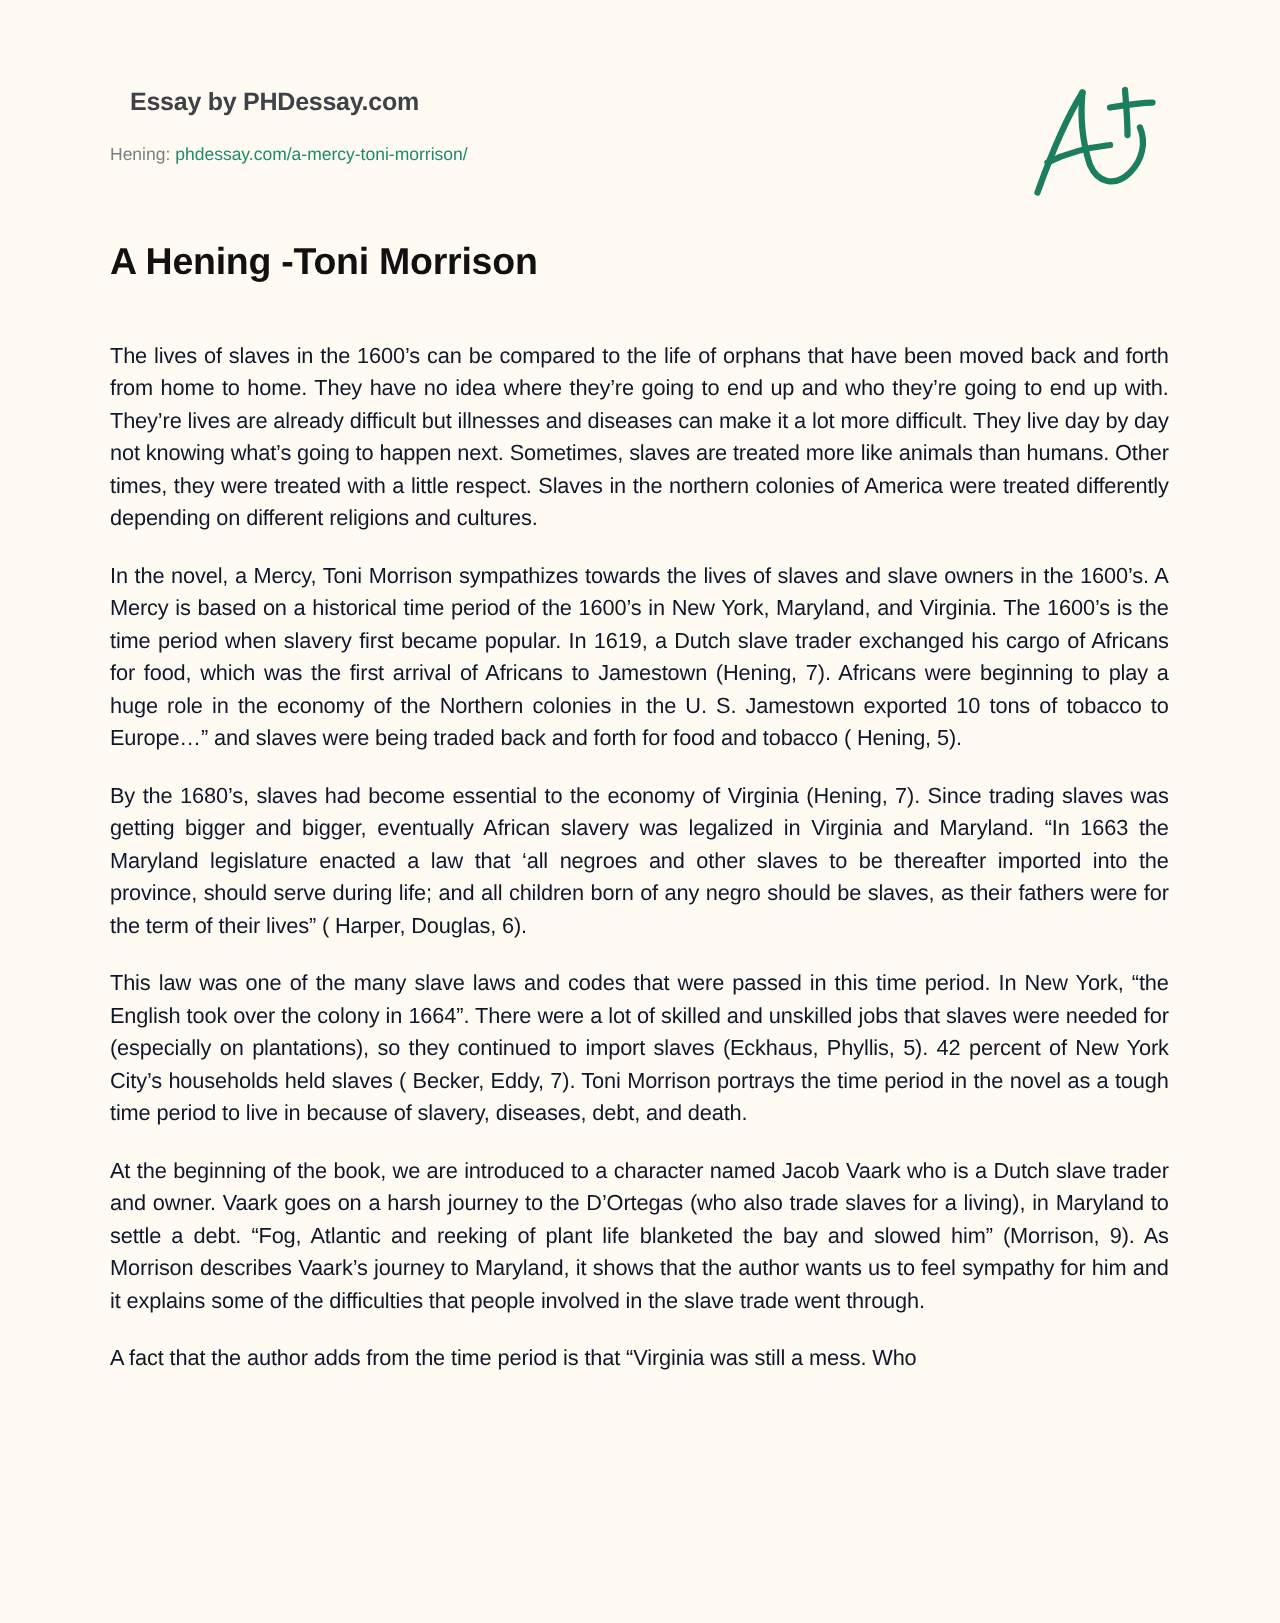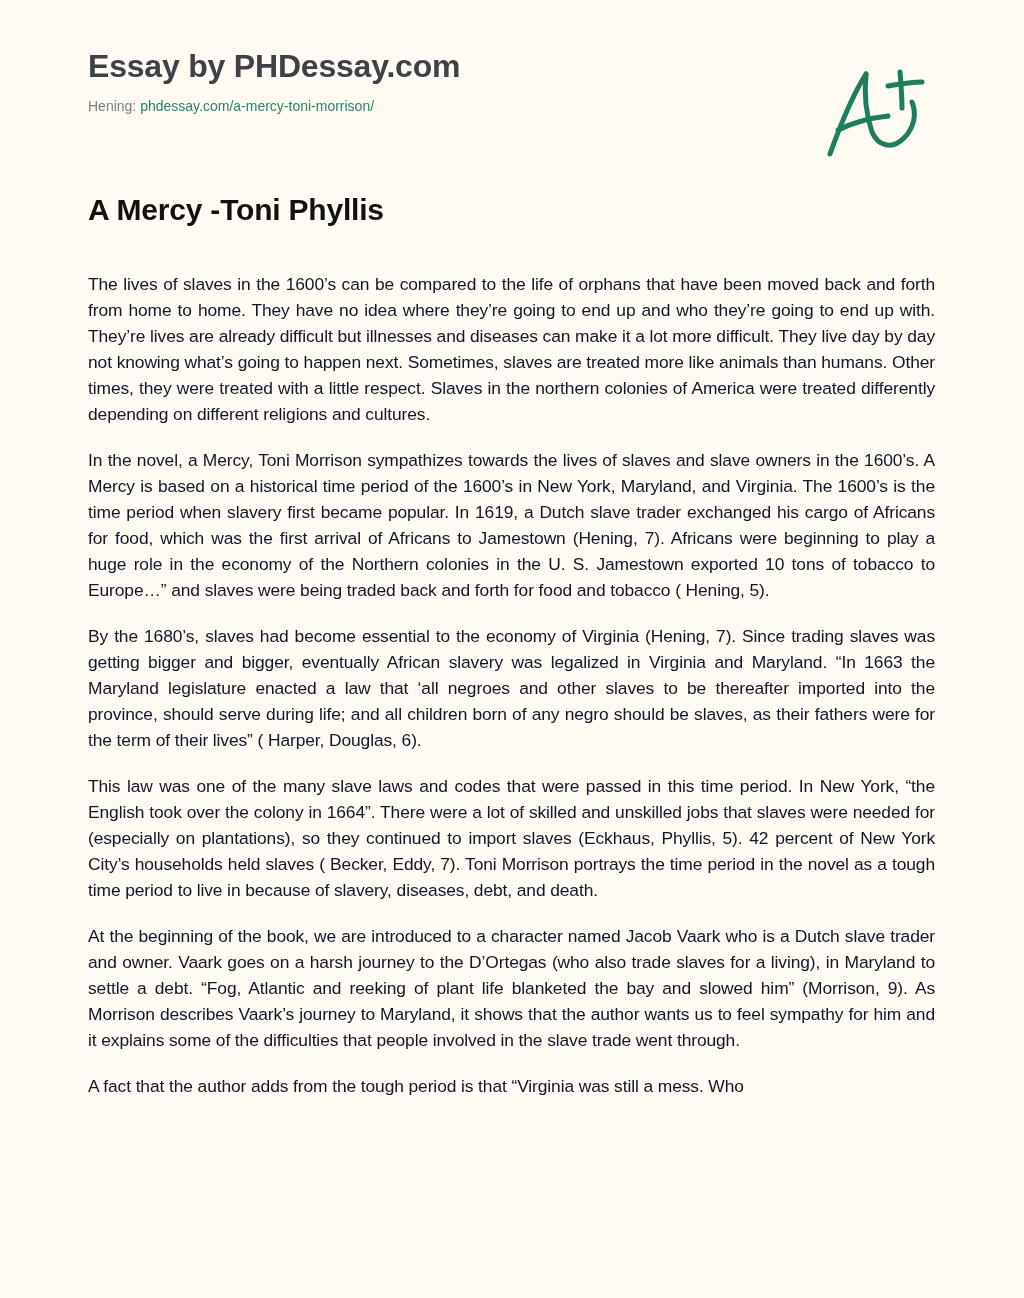--- a/index.html
+++ b/index.html
@@ -14,25 +14,25 @@
     position: relative;
     font-family: "Liberation Sans", "DejaVu Sans", sans-serif;
     color: #1e1e1e;
   }
   .header {
     position: absolute;
     left: 88px;
     top: 50px;
   }
   .site-title {
-    font-size: 32px;
+    font-size: 20px;
     font-weight: bold;
     color: #3d4148;
     letter-spacing: -0.2px;
-    margin: 0;
+    margin: 16px;
     line-height: 32px;
   }
   .source {
     margin-top: 15px;
     font-size: 14px;
     color: #7a8088;
     line-height: 18px;
   }
   .source a {
     color: #1f8a6a;
@@ -90,22 +90,22 @@
     <path d="M44 12 C 42 32, 44 52, 50 70 C 56 84, 70 88, 82 76 C 92 66, 95 52, 90 40"></path>
 
     <path d="M16 68 C 32 60, 48 56, 66 54"></path>
 
     <path d="M78 10 C 79 22, 80 34, 80 46"></path>
 
     <path d="M66 24 C 78 22, 90 20, 100 20"></path>
   </svg>
 </div>
 
-<h2 class="doc-title">A Mercy -Toni Phyllis</h2>
+<h2 class="doc-title">A Hening -Toni Morrison</h2>
 
 <div class="essay">
   <p>The lives of slaves in the 1600’s can be compared to the life of orphans that have been moved back and forth from home to home. They have no idea where they’re going to end up and who they’re going to end up with. They’re lives are already difficult but illnesses and diseases can make it a lot more difficult. They live day by day not knowing what’s going to happen next. Sometimes, slaves are treated more like animals than humans. Other times, they were treated with a little respect. Slaves in the northern colonies of America were treated differently depending on different religions and cultures.</p>
   <p>In the novel, a Mercy, Toni Morrison sympathizes towards the lives of slaves and slave owners in the 1600’s. A Mercy is based on a historical time period of the 1600’s in New York, Maryland, and Virginia. The 1600’s is the time period when slavery first became popular. In 1619, a Dutch slave trader exchanged his cargo of Africans for food, which was the first arrival of Africans to Jamestown (Hening, 7). Africans were beginning to play a huge role in the economy of the Northern colonies in the U. S. Jamestown exported 10 tons of tobacco to Europe…” and slaves were being traded back and forth for food and tobacco ( Hening, 5).</p>
   <p>By the 1680’s, slaves had become essential to the economy of Virginia (Hening, 7). Since trading slaves was getting bigger and bigger, eventually African slavery was legalized in Virginia and Maryland. “In 1663 the Maryland legislature enacted a law that ‘all negroes and other slaves to be thereafter imported into the province, should serve during life; and all children born of any negro should be slaves, as their fathers were for the term of their lives” ( Harper, Douglas, 6).</p>
   <p>This law was one of the many slave laws and codes that were passed in this time period. In New York, “the English took over the colony in 1664”. There were a lot of skilled and unskilled jobs that slaves were needed for (especially on plantations), so they continued to import slaves (Eckhaus, Phyllis, 5). 42 percent of New York City’s households held slaves ( Becker, Eddy, 7). Toni Morrison portrays the time period in the novel as a tough time period to live in because of slavery, diseases, debt, and death.</p>
   <p>At the beginning of the book, we are introduced to a character named Jacob Vaark who is a Dutch slave trader and owner. Vaark goes on a harsh journey to the D’Ortegas (who also trade slaves for a living), in Maryland to settle a debt. “Fog, Atlantic and reeking of plant life blanketed the bay and slowed him” (Morrison, 9). As Morrison describes Vaark’s journey to Maryland, it shows that the author wants us to feel sympathy for him and it explains some of the difficulties that people involved in the slave trade went through.</p>
-  <p>A fact that the author adds from the tough period is that “Virginia was still a mess. Who</p>
+  <p>A fact that the author adds from the time period is that “Virginia was still a mess. Who</p>
 </div>
 
 </body></html>

